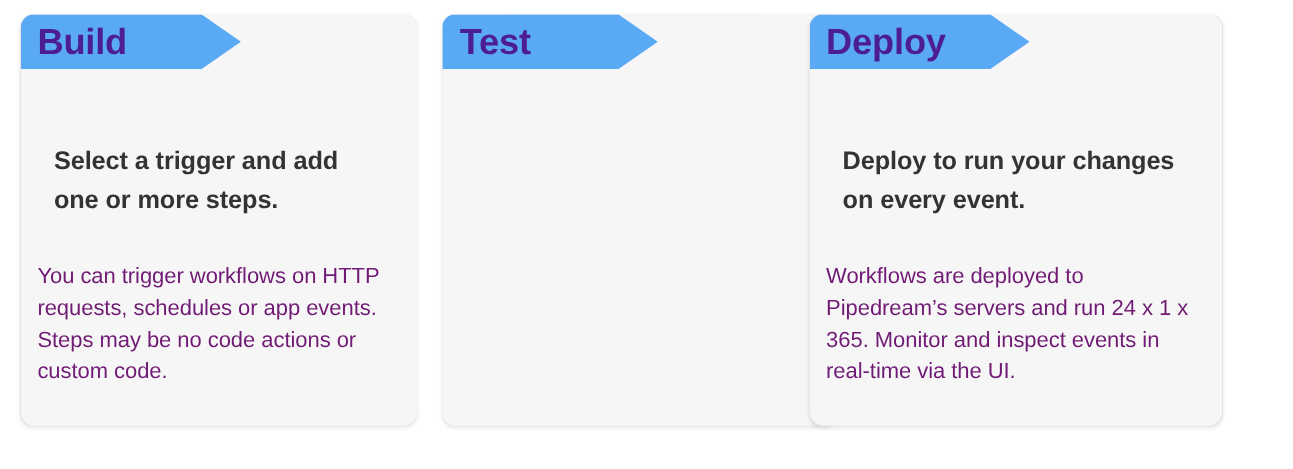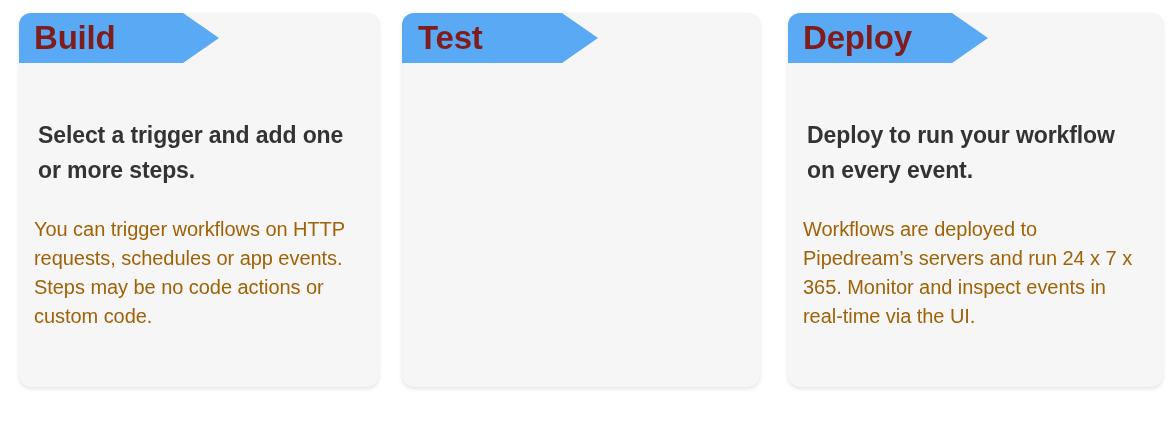--- a/index.html
+++ b/index.html
@@ -28,72 +28,72 @@
     height: 374px;
     background: #f6f6f6;
     border-radius: 12px;
     box-shadow: 0 2px 4px rgba(0,0,0,0.10), 0 0 1px rgba(0,0,0,0.06);
     overflow: hidden;
     box-sizing: border-box;
   }
 
   .card-1 { left: 19px;  width: 360px; }
   .card-2 { left: 402px; width: 358px; }
-  .card-3 { left: 788px; width: 375px; }
+  .card-3 { left: 736px; width: 375px; }
 
   
   .banner {
     position: absolute;
     top: 0;
     left: 0;
     height: 50px;
     background: #5aa9f5;
     display: flex;
     align-items: center;
     box-sizing: border-box;
     padding-left: 15px;
     padding-right: 46px;
   }
   .banner-1 { width: 200px; -webkit-clip-path: polygon(0 0, 164px 0, 200px 25px, 164px 50px, 0 50px); clip-path: polygon(0 0, 164px 0, 200px 25px, 164px 50px, 0 50px); }
   .banner-2 { width: 196px; -webkit-clip-path: polygon(0 0, 160px 0, 196px 25px, 160px 50px, 0 50px); clip-path: polygon(0 0, 160px 0, 196px 25px, 160px 50px, 0 50px); padding-left: 16px; }
   .banner-3 { width: 200px; -webkit-clip-path: polygon(0 0, 164px 0, 200px 25px, 164px 50px, 0 50px); clip-path: polygon(0 0, 164px 0, 200px 25px, 164px 50px, 0 50px); }
 
   .banner-label {
-    color: #7f1d1d;
+    color: #4c1d95;
     font-size: 33px;
     font-weight: bold;
     line-height: 50px;
     letter-spacing: -0.2px;
     white-space: nowrap;
   }
 
   .card-body {
     position: absolute;
     left: 15px;
     right: 15px;
     top: 50px;
   }
 
   .card-heading {
-    margin: 4px;
+    margin: 15px;
     padding-top: 51px;
     font-size: 23px;
     font-weight: bold;
     line-height: 35px;
     color: #333333;
     letter-spacing: -0.1px;
   }
 
   .card-text {
     margin: 0;
     padding-top: 23px;
     font-size: 20px;
     font-weight: normal;
     line-height: 29px;
-    color: #a16207;
+    color: #701a75;
     letter-spacing: -0.05px;
   }
 </style>
 </head>
 <body>
 
 <div class="board">
 
   <div class="card card-1">
     <div class="banner banner-1">
@@ -111,18 +111,18 @@
     </div>
     <div class="card-body">
     </div>
   </div>
 
   <div class="card card-3">
     <div class="banner banner-3">
       <span class="banner-label">Deploy</span>
     </div>
     <div class="card-body">
-      <h2 class="card-heading">Deploy to run your workflow on every event.</h2>
-      <p class="card-text">Workflows are deployed to Pipedream’s servers and run 24 x 7 x 365. Monitor and inspect events in real-time via the UI.</p>
+      <h2 class="card-heading">Deploy to run your changes on every event.</h2>
+      <p class="card-text">Workflows are deployed to Pipedream’s servers and run 24 x 1 x 365. Monitor and inspect events in real-time via the UI.</p>
     </div>
   </div>
 
 </div>
 
 </body></html>

